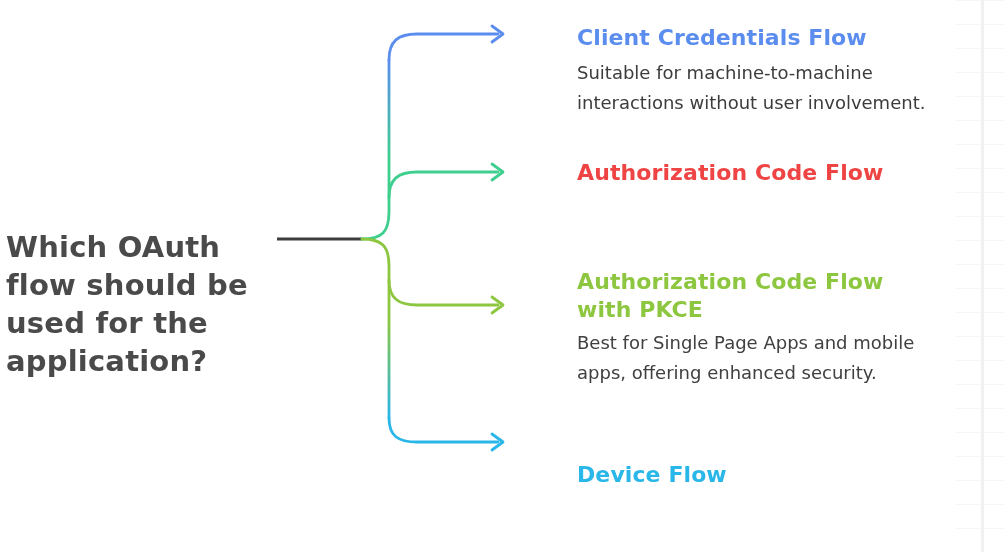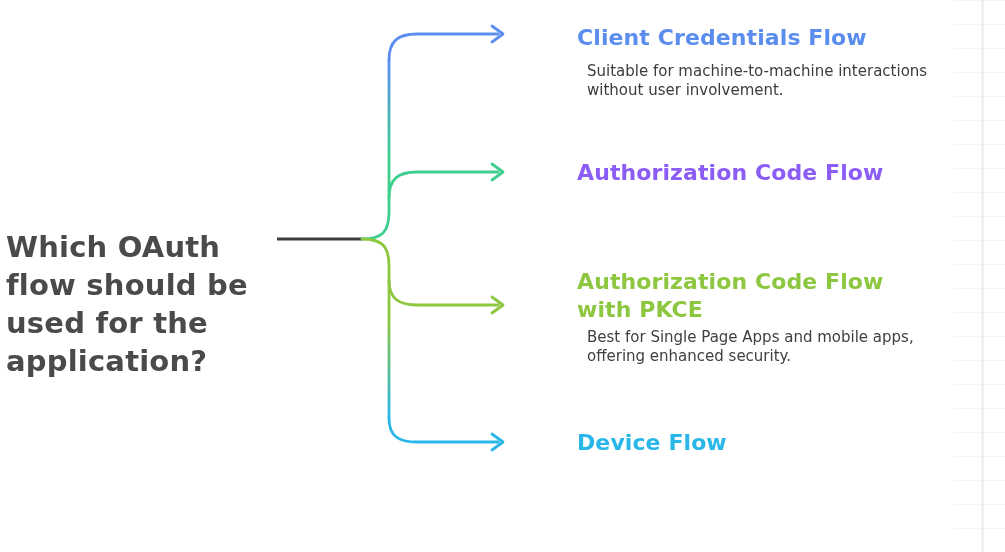--- a/index.html
+++ b/index.html
@@ -68,24 +68,24 @@
     font-family: "DejaVu Sans", sans-serif;
     font-weight: bold;
     font-size: 22px;
     line-height: 28px;
     letter-spacing: 0.1px;
     margin: 0 0 6px 0;
   }
   .branch-desc {
     font-family: "DejaVu Sans", sans-serif;
     font-weight: normal;
-    font-size: 15px;
-    line-height: 19px;
+    font-size: 18px;
+    line-height: 30px;
     color: #3c3c3c;
-    margin: 10px;
+    margin: 0;
     max-width: 365px;
   }
 
   #branch-0 { top: 24px; }
   #branch-1 { top: 159px; }
   #branch-2 { top: 268px; }
   #branch-3 { top: 429px; }
 
   #branch-2 .branch-desc { margin-top: -2px; }
 </style>
@@ -128,23 +128,23 @@
   <path d="M 389 418 C 389 436 398 442 417 442 L 498 442" fill="none" stroke="#29b6e8" stroke-width="2.8" stroke-linecap="round"></path>
   <path d="M 492 434 L 503 442 L 492 450" fill="none" stroke="#29b6e8" stroke-width="2.8" stroke-linecap="round" stroke-linejoin="round"></path>
 </svg>
 
 <div class="branch" id="branch-0">
   <p class="branch-title" style="color: rgb(91, 141, 239);">Client Credentials Flow</p>
   <p class="branch-desc" style="color: rgb(60, 60, 60);">Suitable for machine-to-machine interactions without user involvement.</p>
 </div>
 
 <div class="branch" id="branch-1">
-  <p class="branch-title" style="color: #8b5cf6;">Authorization Code Flow</p>
+  <p class="branch-title" style="color: #ef4444;">Authorization Code Flow</p>
 </div>
 
 <div class="branch" id="branch-2">
   <p class="branch-title" style="max-width: 340px; color: rgb(141, 198, 63);">Authorization Code Flow with PKCE</p>
   <p class="branch-desc" style="color: #404040;">Best for Single Page Apps and mobile apps, offering enhanced security.</p>
 </div>
 
 <div class="branch" id="branch-3">
-  <p class="branch-title" style="color: rgb(41, 182, 232);">Device Flow</p>
+  <p class="branch-title" style="color: rgb(41, 182, 232); margin-top: 32px;">Device Flow</p>
 </div>
 
 </body></html>

